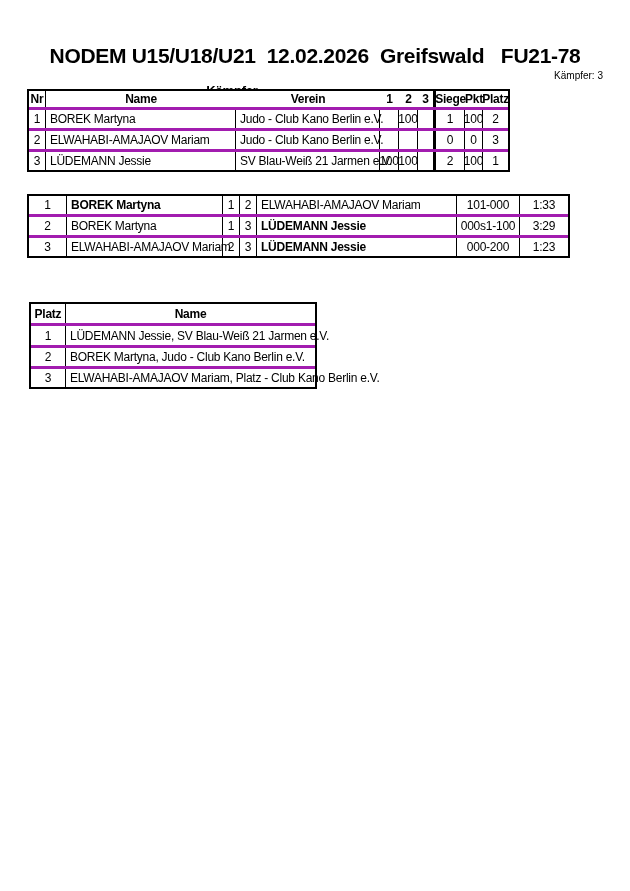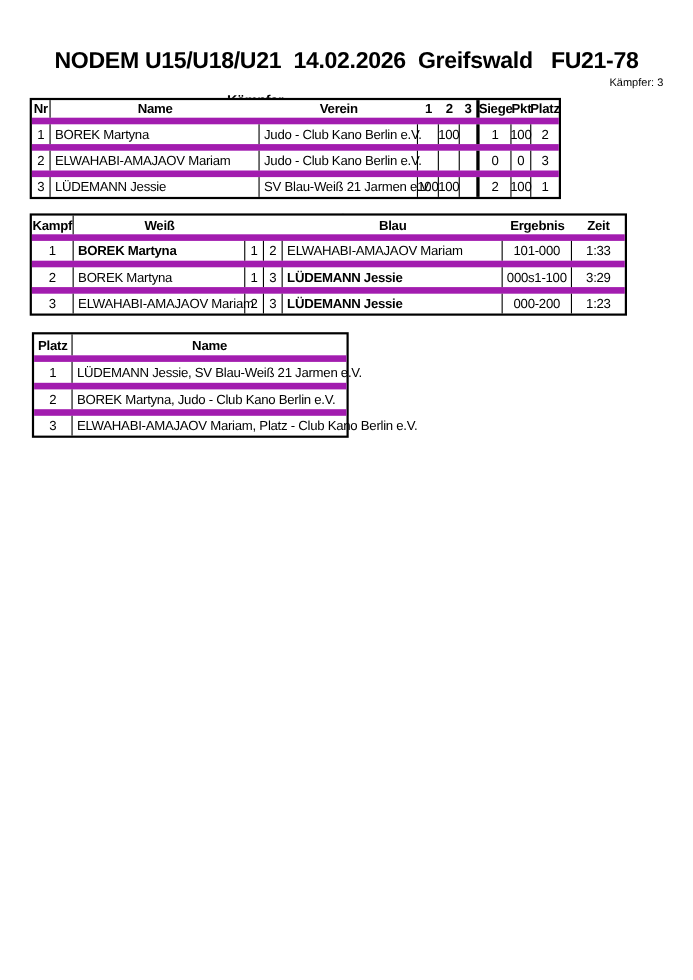--- a/index.html
+++ b/index.html
@@ -15,21 +15,21 @@
   #sec1-title{top:68px;left:27px;width:410px;}
   #sec2-title{top:177px;left:27px;width:543px;}
   #sec3-title{top:283px;left:29px;width:288px;}
   .count-label{position:absolute;top:70px;left:480px;width:123px;text-align:right;font-size:10px;}
 
   .tbl{position:absolute;border:2px solid #000;background:#fff;}
   #t-kaempfer{top:89px;left:27px;}
   #t-kaempfe{top:194px;left:27px;}
   #t-ergebnisse{top:302px;left:29px;}
 
-  .row{display:flex;border-bottom:6px solid #a21caf;height:18px;}
+  .row{display:flex;border-bottom:3px solid #a21caf;height:18px;}
   .row:last-child{border-bottom:none;}
   .hrow{height:16px;font-weight:bold;}
   #t-kaempfe .hrow{height:17px;}
   #t-ergebnisse .hrow{height:18px;}
   #t-ergebnisse .row{height:19px;}
   #t-ergebnisse .row:last-child, #t-ergebnisse .row:nth-child(3){height:18px;}
 
   .cell{
     box-sizing:border-box;height:100%;display:flex;align-items:center;justify-content:center;
     font-size:12px;letter-spacing:-0.25px;border-right:1px solid #000;flex:none;
@@ -49,21 +49,21 @@
   .t2-kampf{width:38px;} .t2-weiss{width:156px;} .t2-n1{width:17px;} .t2-n2{width:17px;}
   .t2-blau{width:200px;} .t2-erg{width:63px;} .t2-zeit{width:48px;border-right:none;}
   
   .t3-platz{width:35px;} .t3-name{width:249px;border-right:none;}
 </style>
 </head>
 <body>
 
 <div class="page">
 
-  <div class="doc-title">NODEM U15/U18/U21  14.02.2026  Greifswald   FU21-78</div>
+  <div class="doc-title">NODEM U15/U18/U21  12.02.2026  Greifswald   FU21-78</div>
 
   <div class="sec-title" id="sec1-title">Kämpfer</div>
   <div class="count-label">Kämpfer: 3</div>
 
   <div class="tbl" id="t-kaempfer">
     <div class="row hrow">
       <div class="cell t1-nr">Nr</div>
       <div class="cell t1-name nob">Name</div>
       <div class="cell t1-verein nob">Verein</div>
       <div class="cell t1-c1 nob">1</div>
@@ -105,29 +105,20 @@
         <div class="cell t1-c3 thickr"></div>
         <div class="cell t1-siege">2</div>
         <div class="cell t1-pkt">100</div>
         <div class="cell t1-platz nob">1</div>
       </div>
     </div>
 
   <div class="sec-title" id="sec2-title">Kämpfer</div>
 
   <div class="tbl" id="t-kaempfe">
-    <div class="row hrow">
-      <div class="cell t2-kampf">Kampf</div>
-      <div class="cell t2-weiss nob">Weiß</div>
-      <div class="cell t2-n1 nob"></div>
-      <div class="cell t2-n2 nob"></div>
-      <div class="cell t2-blau nob">Blau</div>
-      <div class="cell t2-erg nob">Ergebnis</div>
-      <div class="cell t2-zeit nob">Zeit</div>
-    </div>
 
   <div class="row">
         <div class="cell t2-kampf">1</div>
         <div class="cell t2-weiss left b">BOREK Martyna</div>
         <div class="cell t2-n1">1</div>
         <div class="cell t2-n2">2</div>
         <div class="cell t2-blau left">ELWAHABI-AMAJAOV Mariam</div>
         <div class="cell t2-erg">101-000</div>
         <div class="cell t2-zeit nob">1:33</div>
       </div>

